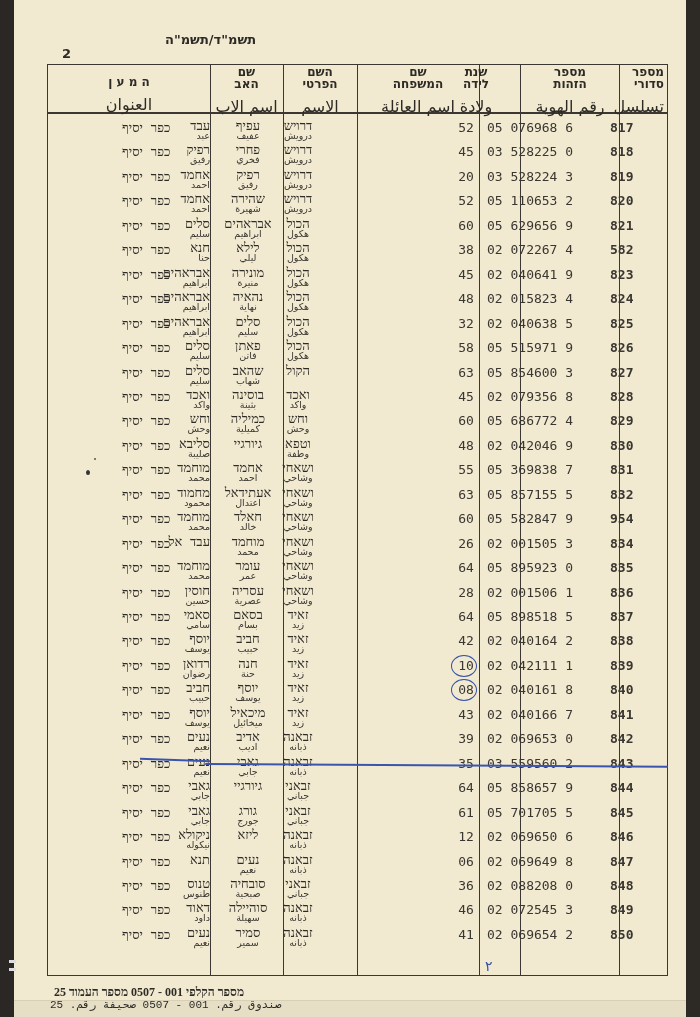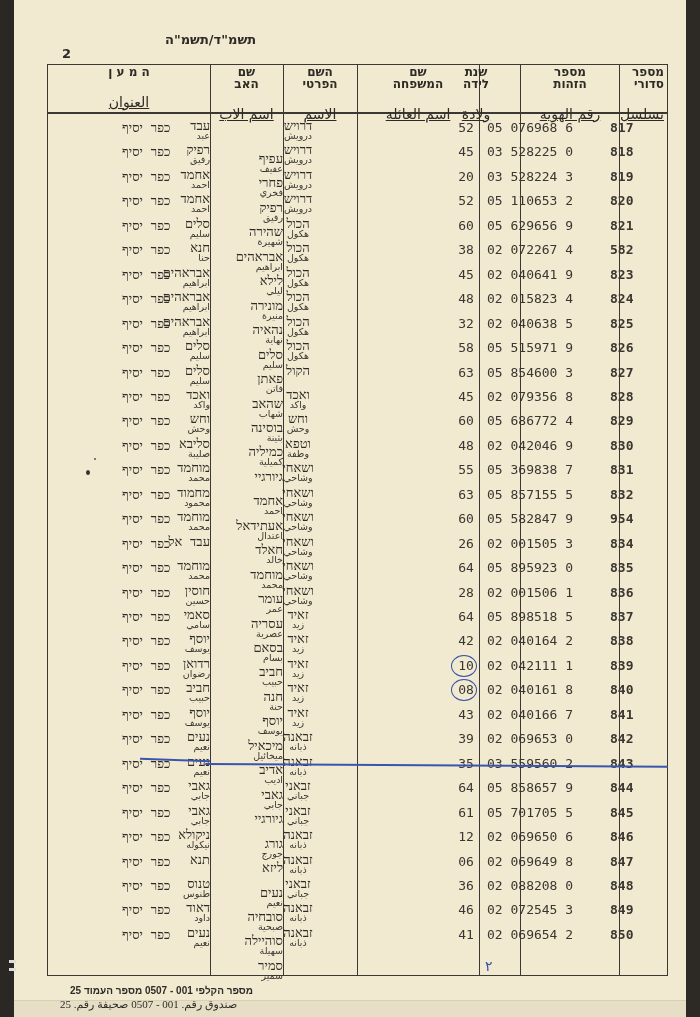--- a/index.html
+++ b/index.html
@@ -31,49 +31,49 @@
     .table-frame {
       position: absolute; left: 47px; top: 64px; width: 621px; height: 912px;
       border: 1.5px solid #3b3732; box-sizing: border-box;
     }
     .col-line { position: absolute; top: 64px; width: 1px; height: 912px; background: #3b3732; }
     .header-line { position: absolute; left: 47px; top: 112px; width: 621px; height: 1.5px; background: #3b3732; }
     .hcell {
       position: absolute; top: 66px; height: 44px; text-align: center;
       font-family: "DejaVu Sans", sans-serif; font-size: 12px; line-height: 12px; font-weight: bold; direction: rtl;
     }
-    .hcell .ar { font-weight: normal; font-size: 14px; display: block; margin-top: 18px; text-decoration: underline; }
+    .hcell .ar { font-weight: normal; font-size: 16px; display: block; margin-top: 11px; }
     .row { position: absolute; left: 47px; width: 621px; height: 24.5px; }
     .cell { position: absolute; top: 0; font-size: 13px; white-space: nowrap; }
     .cell.num { font-family: "DejaVu Sans Mono", monospace; color: #3a3631; }
     .cell.he { direction: rtl; font-size: 13px; font-family: "DejaVu Sans Mono", monospace; }
     .cell .ar { display: block; font-family: "DejaVu Sans", sans-serif; font-size: 9.5px; line-height: 10px; margin-top: -1px; color: #3a3631; }
     .c-serial { right: 8px; width: 50px; top: 3px; font-weight: bold; }
     .c-id { left: 440px; width: 140px; top: 3px; }
     .c-year { left: 404px; width: 30px; text-align: center; top: 3px; }
     .c-family { right: 310px; width: 120px; text-align: center; top: 2px; line-height: 13px; }
-    .c-first { right: 385px; width: 70px; text-align: right; top: 2px; line-height: 13px; margin-top: 33px; }
+    .c-first { right: 385px; width: 70px; text-align: center; top: 2px; line-height: 13px; }
     .c-father { right: 458px; width: 70px; text-align: right; top: 2px; line-height: 13px; }
     .c-address { left: 75px; width: 90px; text-align: left; top: 3px; direction: rtl; }
     .circle {
       position: absolute; width: 26px; height: 22px; border: 1.5px solid #3550a8;
       border-radius: 50%; left: 404px; top: 0px; box-sizing: border-box;
     }
     .strike {
       position: absolute; left: 205px; top: 763px; width: 463px; height: 2px;
       background: #3a55b0; transform: rotate(0.35deg); transform-origin: left center; border-radius: 1px;
     }
     .strike2 { position: absolute; left: 140px; top: 759px; width: 70px; height: 1.5px; background: #3a55b0; transform: rotate(2deg); }
     .footer-line1 {
-      position: absolute; left: 70px; top: 985px; font-size: 10px; font-weight: bold;
-      direction: rtl; font-family: Liberation Sans, sans-serif; white-space: nowrap;
+      position: absolute; left: 54px; top: 985px; font-size: 12px; font-weight: bold;
+      direction: rtl; font-family: Liberation Serif, serif; white-space: nowrap;
     }
     .footer-line2 {
-      position: absolute; left: 60px; top: 998px; font-size: 11px;
-      direction: rtl; font-family: Liberation Serif, serif; white-space: nowrap;
+      position: absolute; left: 50px; top: 998px; font-size: 11px;
+      direction: rtl; font-family: Liberation Mono, monospace; white-space: nowrap;
     }
     .handmark { position: absolute; left: 485px; top: 958px; font-size: 14px; color: #3550a8; font-family: "DejaVu Sans", sans-serif; }
     .edge-mark { position: absolute; left: 9px; top: 960px; width: 7px; height: 3px; background: #ddd; }
     .edge-mark2 { position: absolute; left: 9px; top: 968px; width: 7px; height: 3px; background: #ddd; }
     .speck { position: absolute; left: 86px; top: 470px; width: 4px; height: 5px; background: #333; border-radius: 50%; }
     .speck2 { position: absolute; left: 94px; top: 458px; width: 2px; height: 2px; background: #555; border-radius: 50%; }
   </style>
 </head>
 <body>
 
@@ -120,21 +120,21 @@
 <div class="hcell" style="left:284px;width:72px;">
   <span>השם</span><br>
   <span>הפרטי</span>
   <span class="ar">الاسم</span>
 </div>
 <div class="hcell" style="left:211px;width:71px;">
   <span>שם</span><br>
   <span>האב</span>
   <span class="ar">اسم الاب</span>
 </div>
-<div class="hcell" style="left:48px;width:162px;box-sizing:border-box;">
+<div class="hcell" style="left:48px;width:162px;padding-top:10px;box-sizing:border-box;">
   <span>ה מ ע ן</span>
   <span class="ar">العنوان</span>
 </div>
 
 <div id="rows-container">
     <div class="row" style="top: 117px;">
       <span class="cell num c-serial">817</span>
       <span class="cell num c-id">05 076968 6</span>
       <span class="cell num c-year">52</span>
       <span class="cell he c-family"><span>דרויש</span><span class="ar">درويش</span></span>

